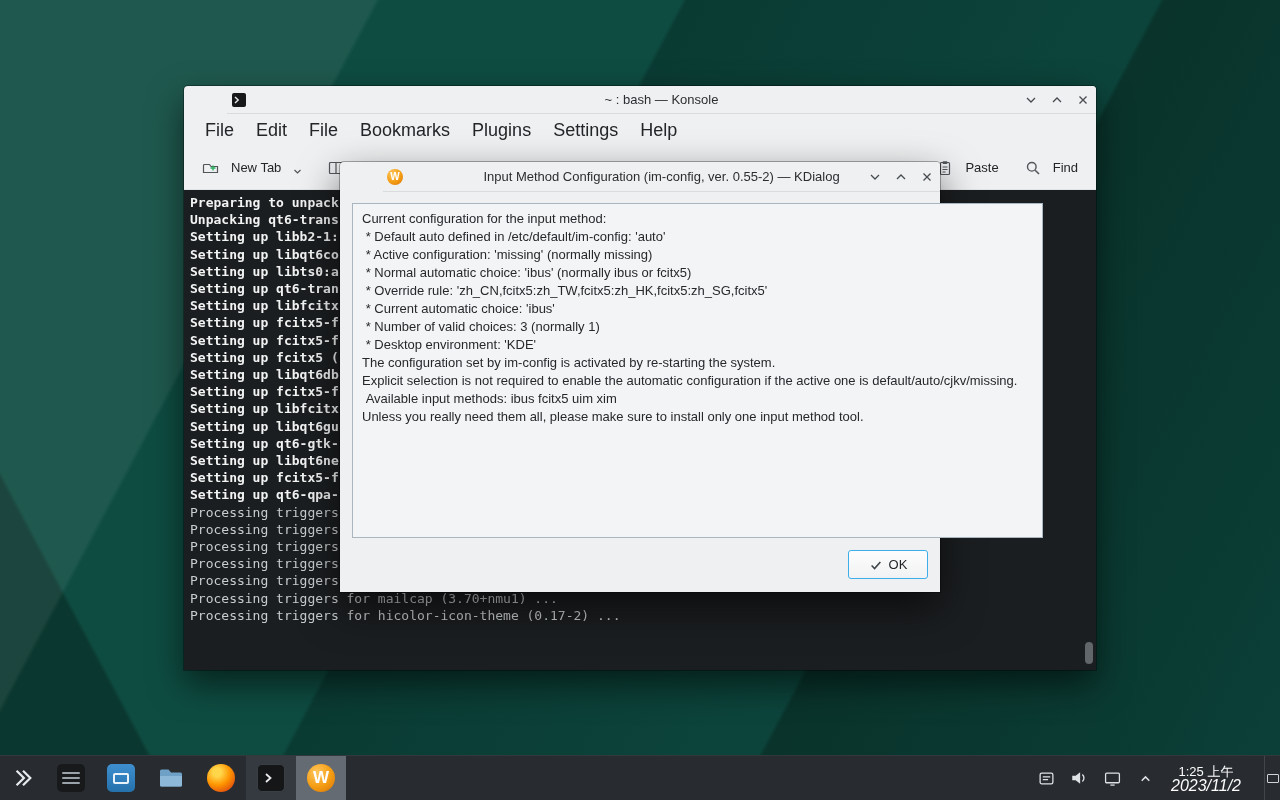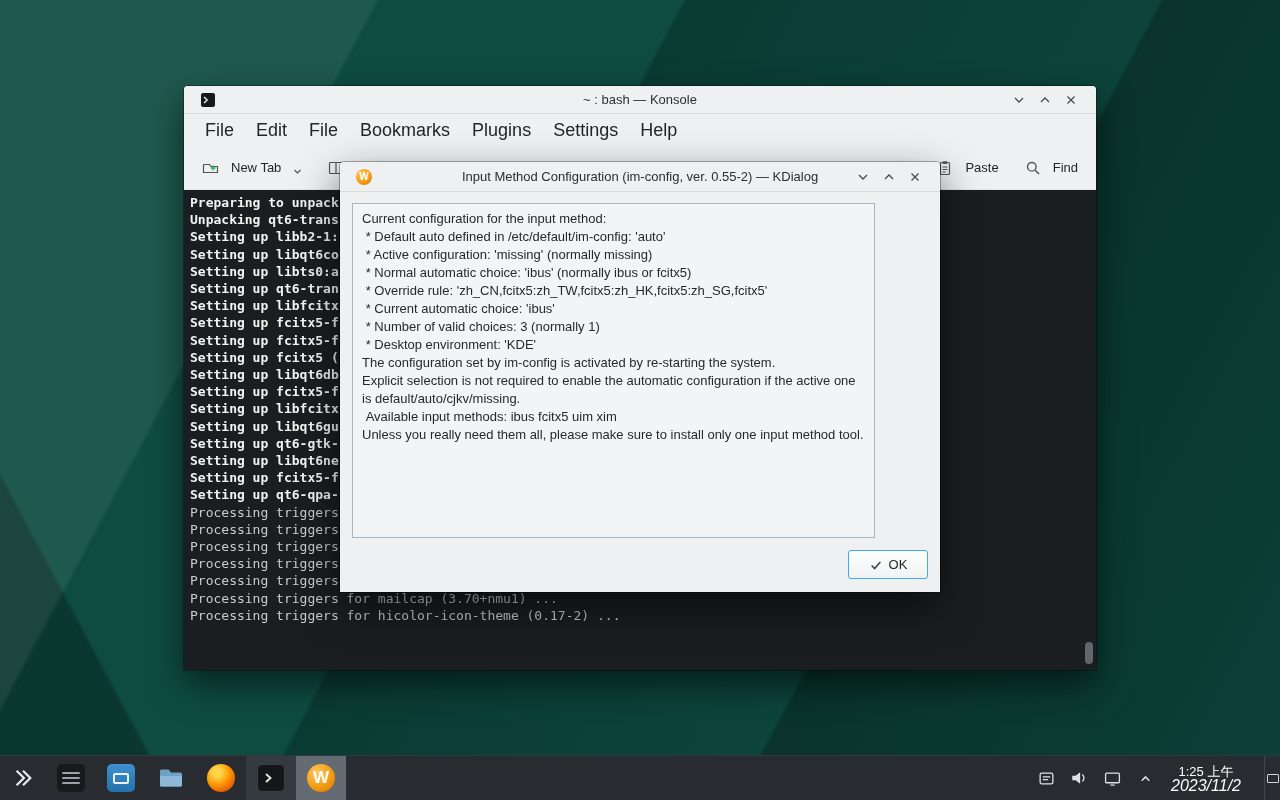--- a/index.html
+++ b/index.html
@@ -9,22 +9,22 @@
   #desktop {
     position:relative; width:1280px; height:800px;
     background-color:#0b3e36;
     background-image:
       linear-gradient(118deg, rgba(255,255,255,.07) 0%, rgba(255,255,255,.07) 22%, rgba(0,0,0,0) 22.3%),
       linear-gradient(62deg, rgba(0,0,0,.28) 0%, rgba(0,0,0,.28) 10%, rgba(0,0,0,0) 10.3%),
       linear-gradient(118deg, #0e4c41 0%, #0e4c41 40%, #0a3b33 40.3%, #0c443b 68%, #09332b 68.3%, #0b4038 100%);
   }
 
   
-  .titlebar { display:flex; align-items:center; gap:6px; padding:0 16px;
-    background:#eff0f1; border-bottom:1px solid #dadbdc; border-radius:4px 4px 0 0; }
+  .titlebar { display:flex; align-items:center; gap:6px; padding:0 4px;
+    background:#eff0f1; border-bottom:1px solid #dadbdc; border-radius:4px 4px 0 0;margin-left:43px; }
   .win-title { position:absolute; left:0; right:0; text-align:center; font-size:13px; color:#2b2e31; pointer-events:none; }
   .winbtns { margin-left:auto; display:flex; gap:8px; z-index:2; }
   .winbtn { width:18px; height:18px; display:flex; align-items:center; justify-content:center; color:#474c51; cursor:pointer; }
 
   
   #konsole { position:absolute; left:184px; top:86px; width:912px; height:584px;
     background:#eff0f1; border-radius:4px 4px 0 0;
     box-shadow:0 14px 34px rgba(0,0,0,.55), 0 0 0 1px rgba(0,0,0,.32); }
   #konsole .titlebar { position:relative; height:28px; }
   .kmenubar { display:flex; align-items:center; height:32px; background:#eff0f1; padding:0 10px; }
@@ -47,21 +47,21 @@
 
   
   #kdialog { position:absolute; left:340px; top:162px; width:600px; height:430px;
     background:#eff0f1; border-radius:4px 4px 0 0;
     box-shadow:0 16px 40px rgba(0,0,0,.6), 0 0 0 1px rgba(0,0,0,.3); z-index:5; }
   #kdialog .titlebar { position:relative; height:30px; }
   .w-icon { border-radius:50%; background:radial-gradient(circle at 35% 30%, #ffc65c, #f39c12 55%, #d9750a 95%);
     color:#fff; font-weight:bold; display:flex; align-items:center; justify-content:center; flex:none; }
   .w-icon.small { width:16px; height:16px; font-size:10px; }
   .w-icon.large { width:28px; height:28px; font-size:17px; }
-  .dframe { position:absolute; left:12px; top:41px; width:523px; height:335px;
+  .dframe { position:absolute; left:12px; top:41px; width:691px; height:335px;
     background:#f3f4f5; border:1px solid #a8b6c1; padding:6px 9px; overflow:hidden; }
   .dline { white-space:pre-wrap; font-size:13px; line-height:18px; color:#26292c; }
   .okbtn { position:absolute; right:12px; bottom:13px; min-width:80px; height:29px;
     display:flex; align-items:center; justify-content:center; gap:6px;
     background:linear-gradient(#fdfdfd,#f1f2f3); border:1px solid #3daee9; border-radius:3px;
     font-size:13px; color:#232629; font-family:"Liberation Sans", sans-serif; cursor:pointer; }
 
   
   #taskbar { position:absolute; left:0; bottom:0; width:1280px; height:45px;
     background:#282c31; display:flex; align-items:center; z-index:10; border-top:1px solid #33383d; }

